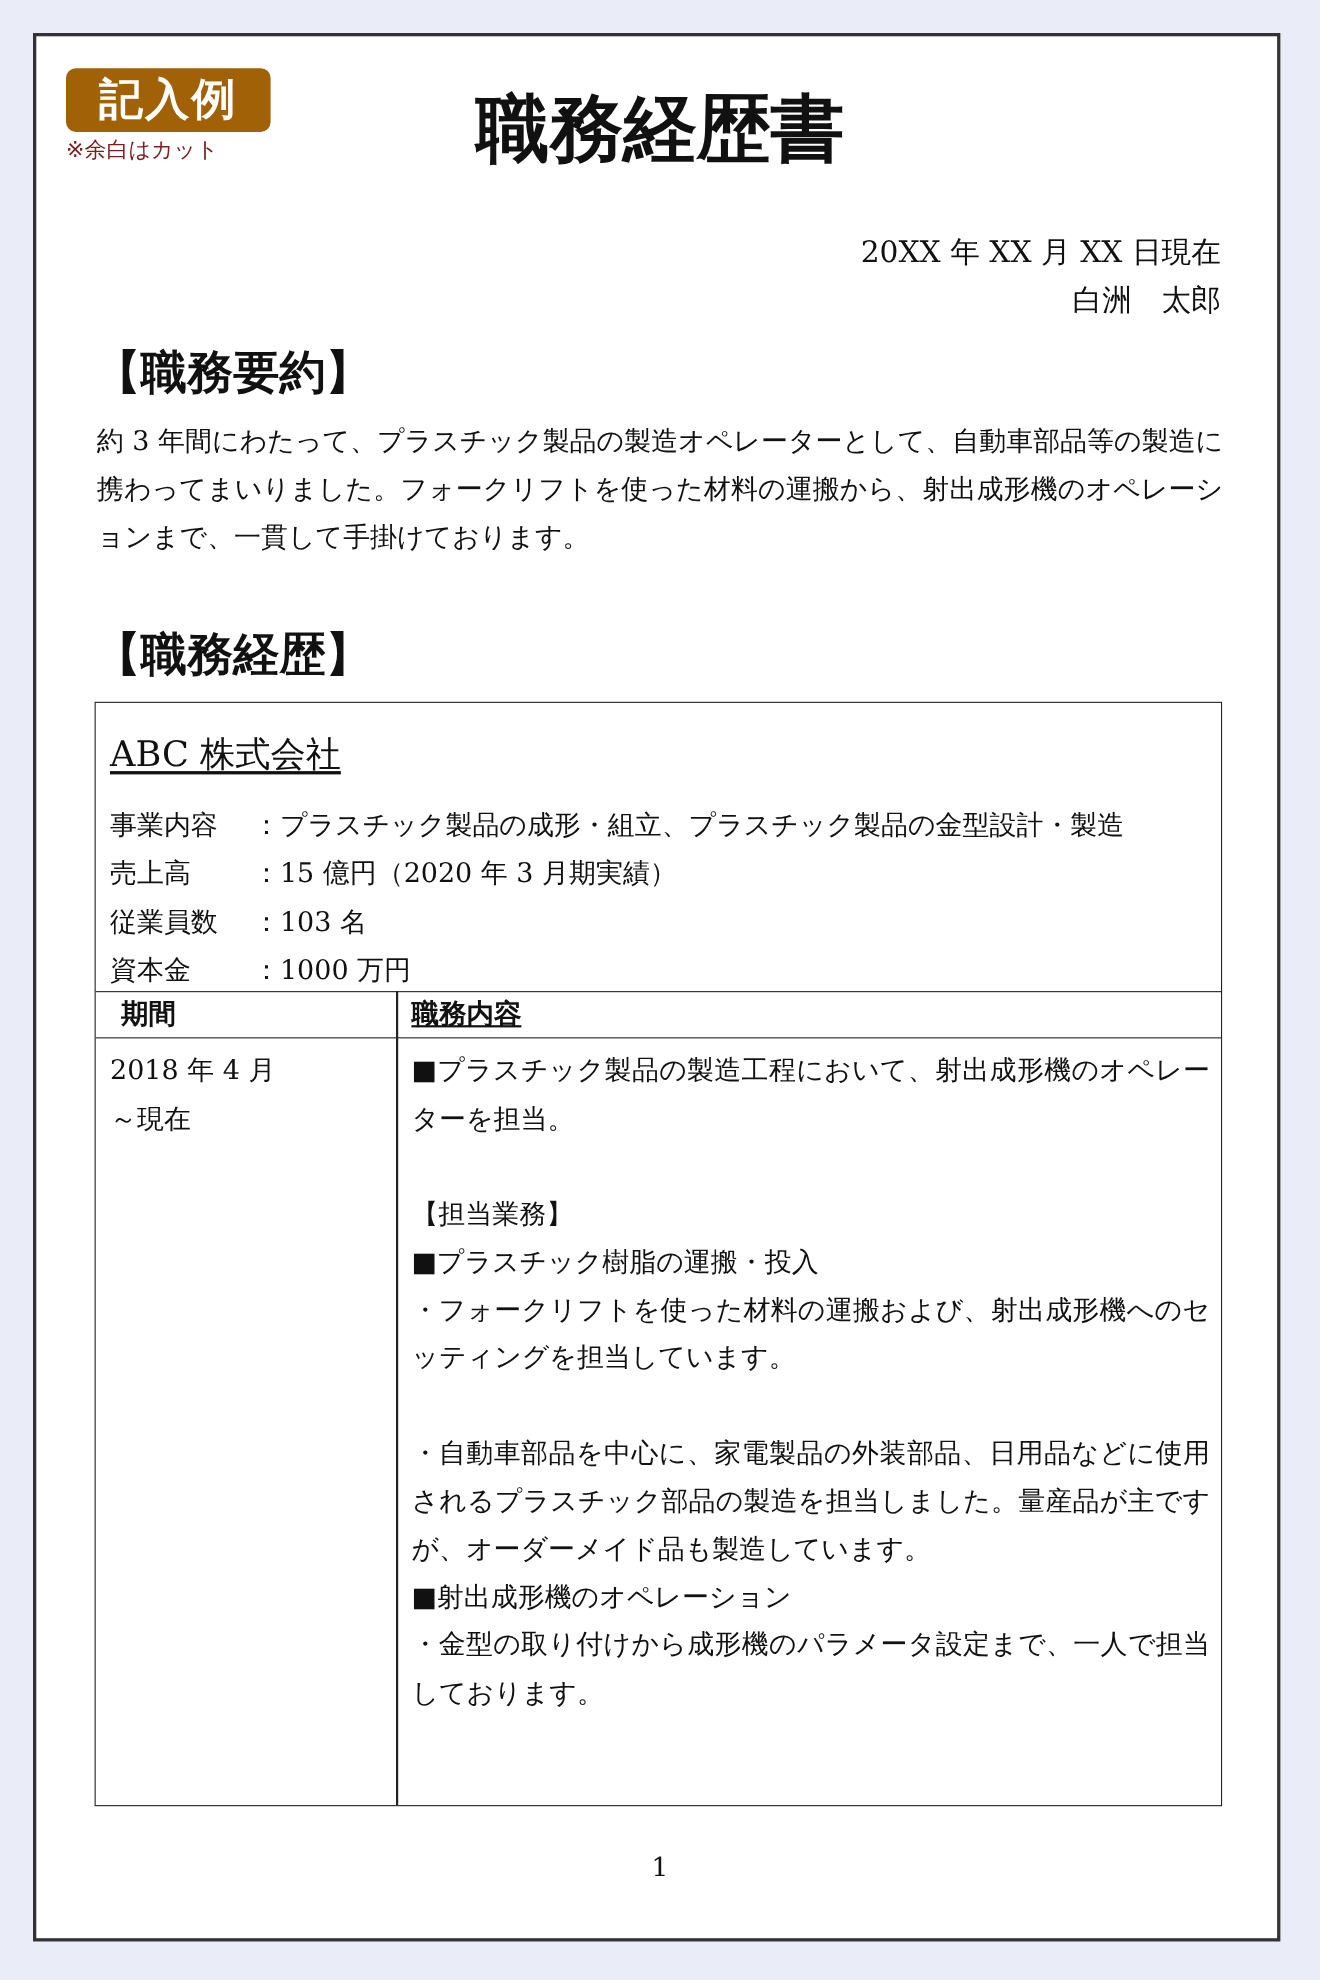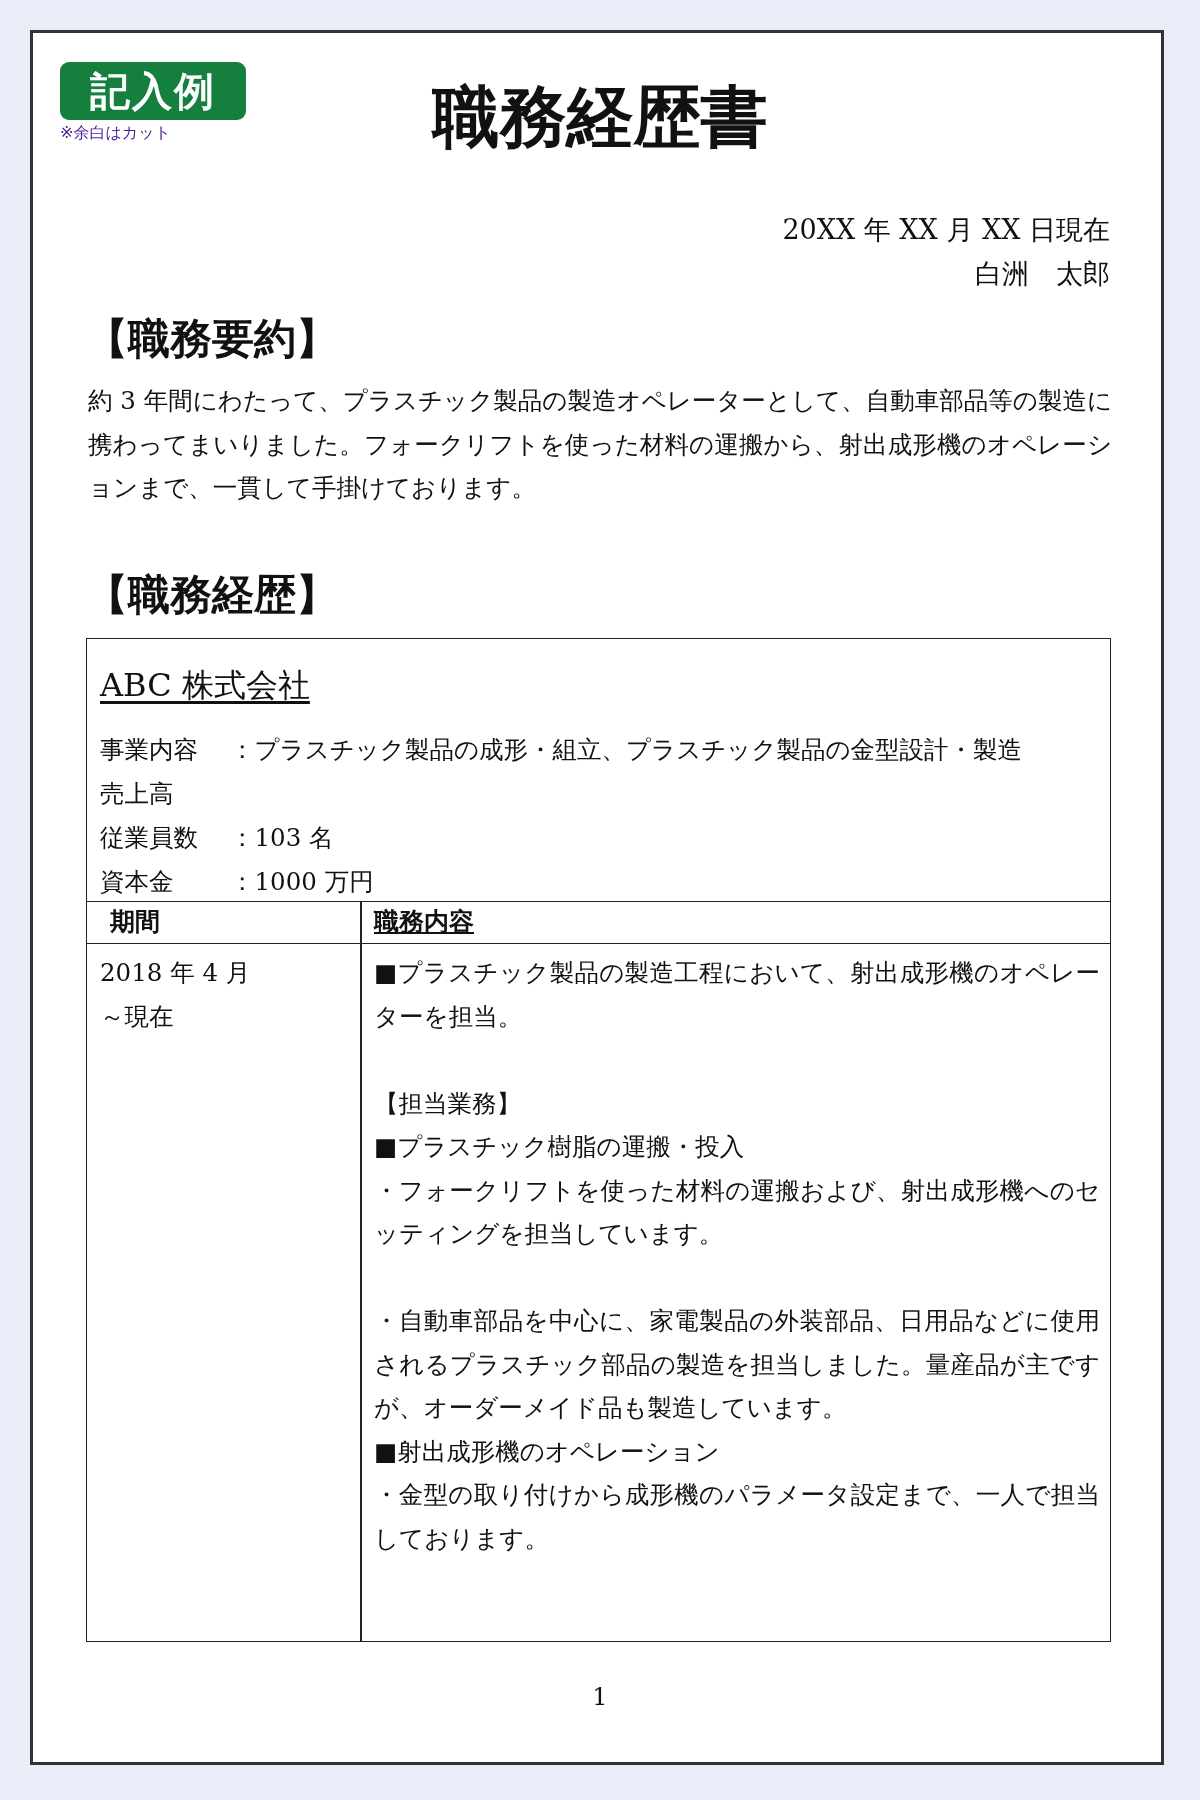--- a/index.html
+++ b/index.html
@@ -16,36 +16,36 @@
       left: 30px; top: 30px;
       width: 1134px; height: 1735px;
       background: #fff;
       border: 3px solid #333;
       box-sizing: border-box;
     }
     .badge {
       position: absolute;
       left: 60px; top: 62px;
       width: 186px; height: 58px;
-      background: #15803d;
+      background: #a16207;
       border-radius: 9px;
       color: #fff;
       font-family: "DejaVu Sans", "Liberation Sans", sans-serif;
       font-weight: bold;
       font-size: 40px;
       line-height: 58px;
       text-align: center;
       letter-spacing: 2px;
     }
     .badge-note {
       position: absolute;
       left: 60px; top: 123px;
       font-family: "DejaVu Sans", "Liberation Sans", sans-serif;
-      font-size: 16px;
-      color: #4c1d95;
+      font-size: 20px;
+      color: #7f1d1d;
       white-space: nowrap;
     }
     .title {
       position: absolute;
       left: 0; width: 1200px; top: 84px;
       text-align: center;
       font-size: 67px;
       font-weight: bold;
       line-height: 66px;
     }
@@ -158,20 +158,21 @@
 
 <div class="career-box">
   <div class="company-name">ABC 株式会社</div>
   <div class="company-info">
     <div class="info-row">
       <span class="info-label">事業内容</span>
       <span>：プラスチック製品の成形・組立、プラスチック製品の金型設計・製造</span>
     </div>
     <div class="info-row">
       <span class="info-label">売上高</span>
+      <span>：15 億円（2020 年 3 月期実績）</span>
     </div>
     <div class="info-row">
       <span class="info-label">従業員数</span>
       <span>：103 名</span>
     </div>
     <div class="info-row">
       <span class="info-label">資本金</span>
       <span>：1000 万円</span>
     </div>
   </div>

